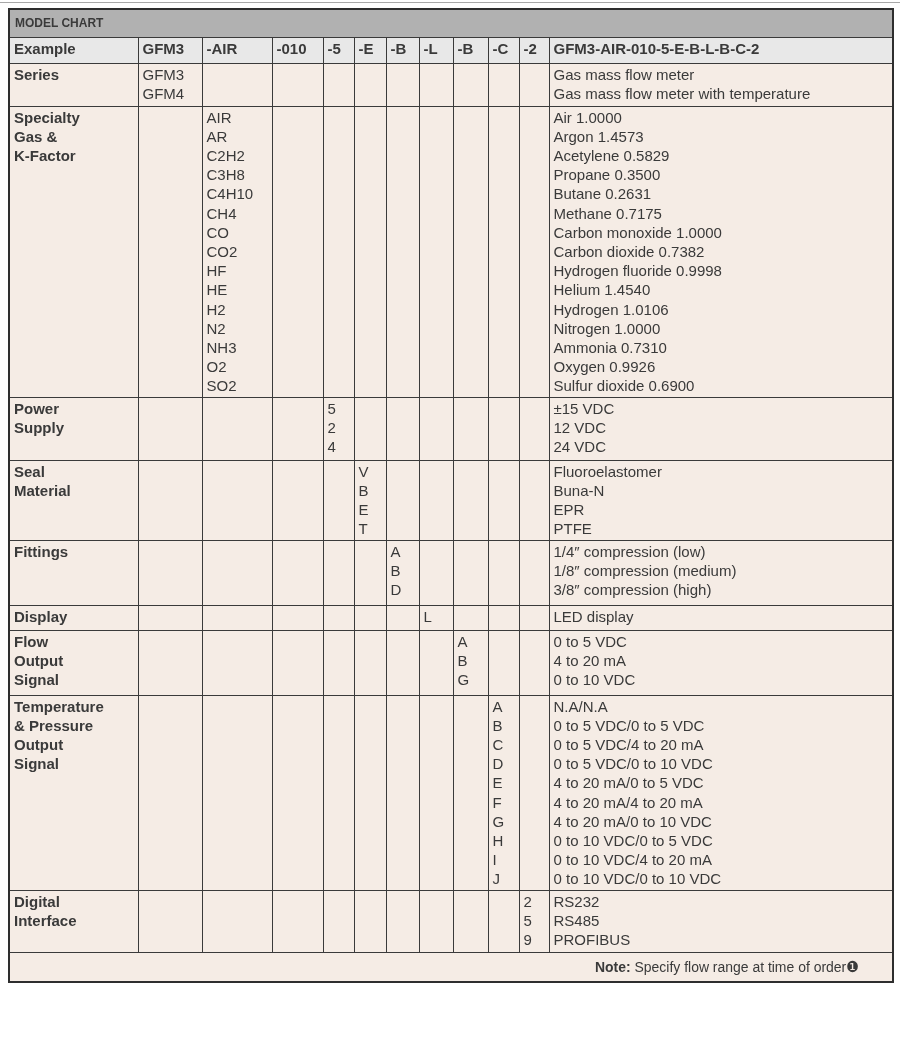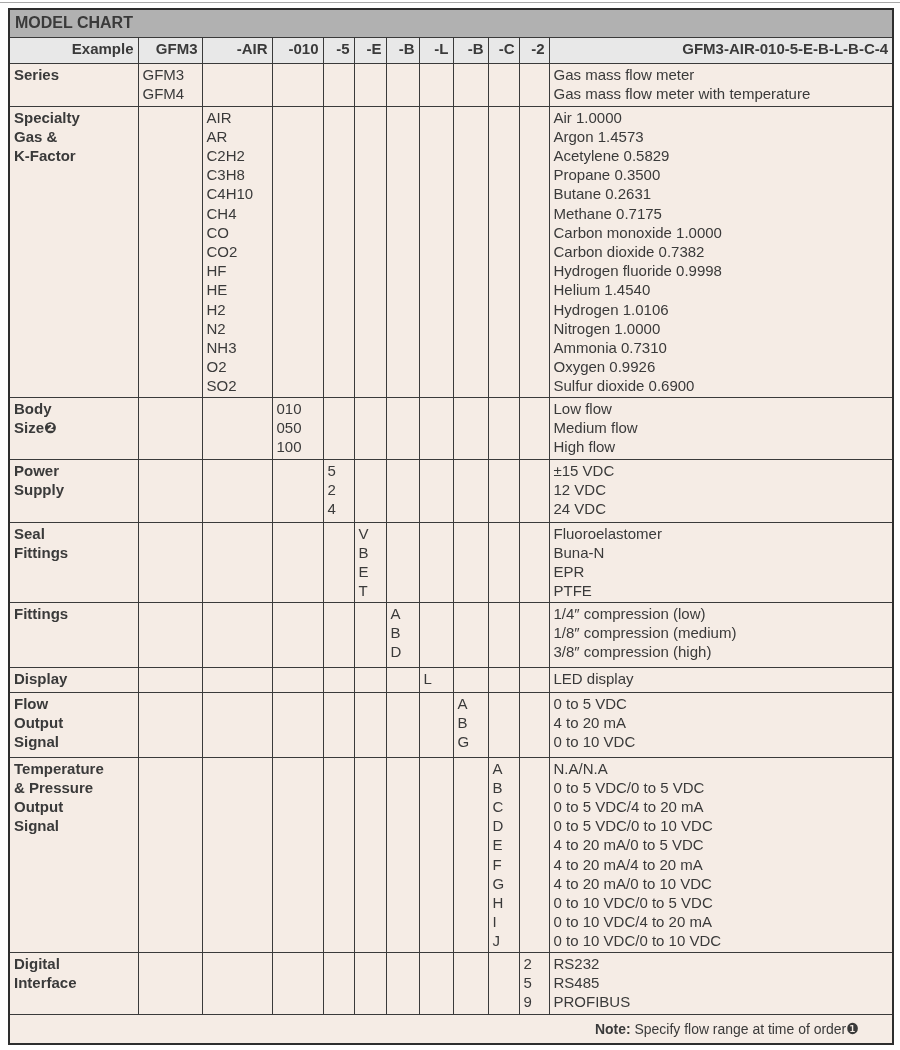--- a/index.html
+++ b/index.html
@@ -24,27 +24,26 @@
   td{
     border:1px solid var(--border-color);
     vertical-align:top;
     padding:1px 4px;
     font-size:15px;line-height:19.2px;
     white-space:pre-line;
     overflow:hidden;
   }
   .title-row td{
     background:var(--header-bg);
-    font-weight:bold;font-size:16px;line-height:24px;
+    font-weight:bold;font-size:12px;line-height:24px;
     padding-left:5px;
   }
   .example-row td{
     background:var(--subheader-bg);
     font-weight:bold;
-    text-align:right;
   }
   .spec-row td{background:var(--body-bg);}
   .label-cell{font-weight:bold;}
   .note-row td{background:var(--body-bg);vertical-align:middle;}
   .note-line{
     display:inline-block;white-space:nowrap;
     transform:scaleX(0.9);transform-origin:0 50%;
     font-size:15.5px;
   }
   .note-label{font-weight:bold;}
@@ -93,21 +92,21 @@
     <td>GFM3</td>
     <td>-AIR</td>
     <td>-010</td>
     <td>-5</td>
     <td>-E</td>
     <td>-B</td>
     <td>-L</td>
     <td>-B</td>
     <td>-C</td>
     <td>-2</td>
-    <td>GFM3-AIR-010-5-E-B-L-B-C-4</td>
+    <td>GFM3-AIR-010-5-E-B-L-B-C-2</td>
   </tr>
 
   <tr class="spec-row h-series">
     <td class="label-cell">Series</td>
     <td class="code-cell">GFM3
 GFM4</td>
     <td></td>
         <td></td>
         <td></td>
         <td></td>
@@ -158,39 +157,20 @@
 Carbon dioxide 0.7382
 Hydrogen fluoride 0.9998
 Helium 1.4540
 Hydrogen 1.0106
 Nitrogen 1.0000
 Ammonia 0.7310
 Oxygen 0.9926
 Sulfur dioxide 0.6900</td>
   </tr>
 
-  <tr class="spec-row h-body">
-    <td class="label-cell">Body
-Size❷</td>
-    <td></td>
-        <td></td>
-    <td class="code-cell">010
-050
-100</td>
-    <td></td>
-        <td></td>
-        <td></td>
-        <td></td>
-        <td></td>
-        <td></td>
-        <td></td>
-    <td>Low flow
-Medium flow
-High flow</td>
-  </tr>
 
   <tr class="spec-row h-power">
     <td class="label-cell">Power
 Supply</td>
     <td></td>
         <td></td>
         <td></td>
     <td class="code-cell">5
 2
 4</td>
@@ -200,21 +180,21 @@
         <td></td>
         <td></td>
         <td></td>
     <td>±15 VDC
 12 VDC
 24 VDC</td>
   </tr>
 
   <tr class="spec-row h-seal">
     <td class="label-cell">Seal
-Fittings</td>
+Material</td>
     <td></td>
         <td></td>
         <td></td>
         <td></td>
     <td class="code-cell">V
 B
 E
 T</td>
     <td></td>
         <td></td>

